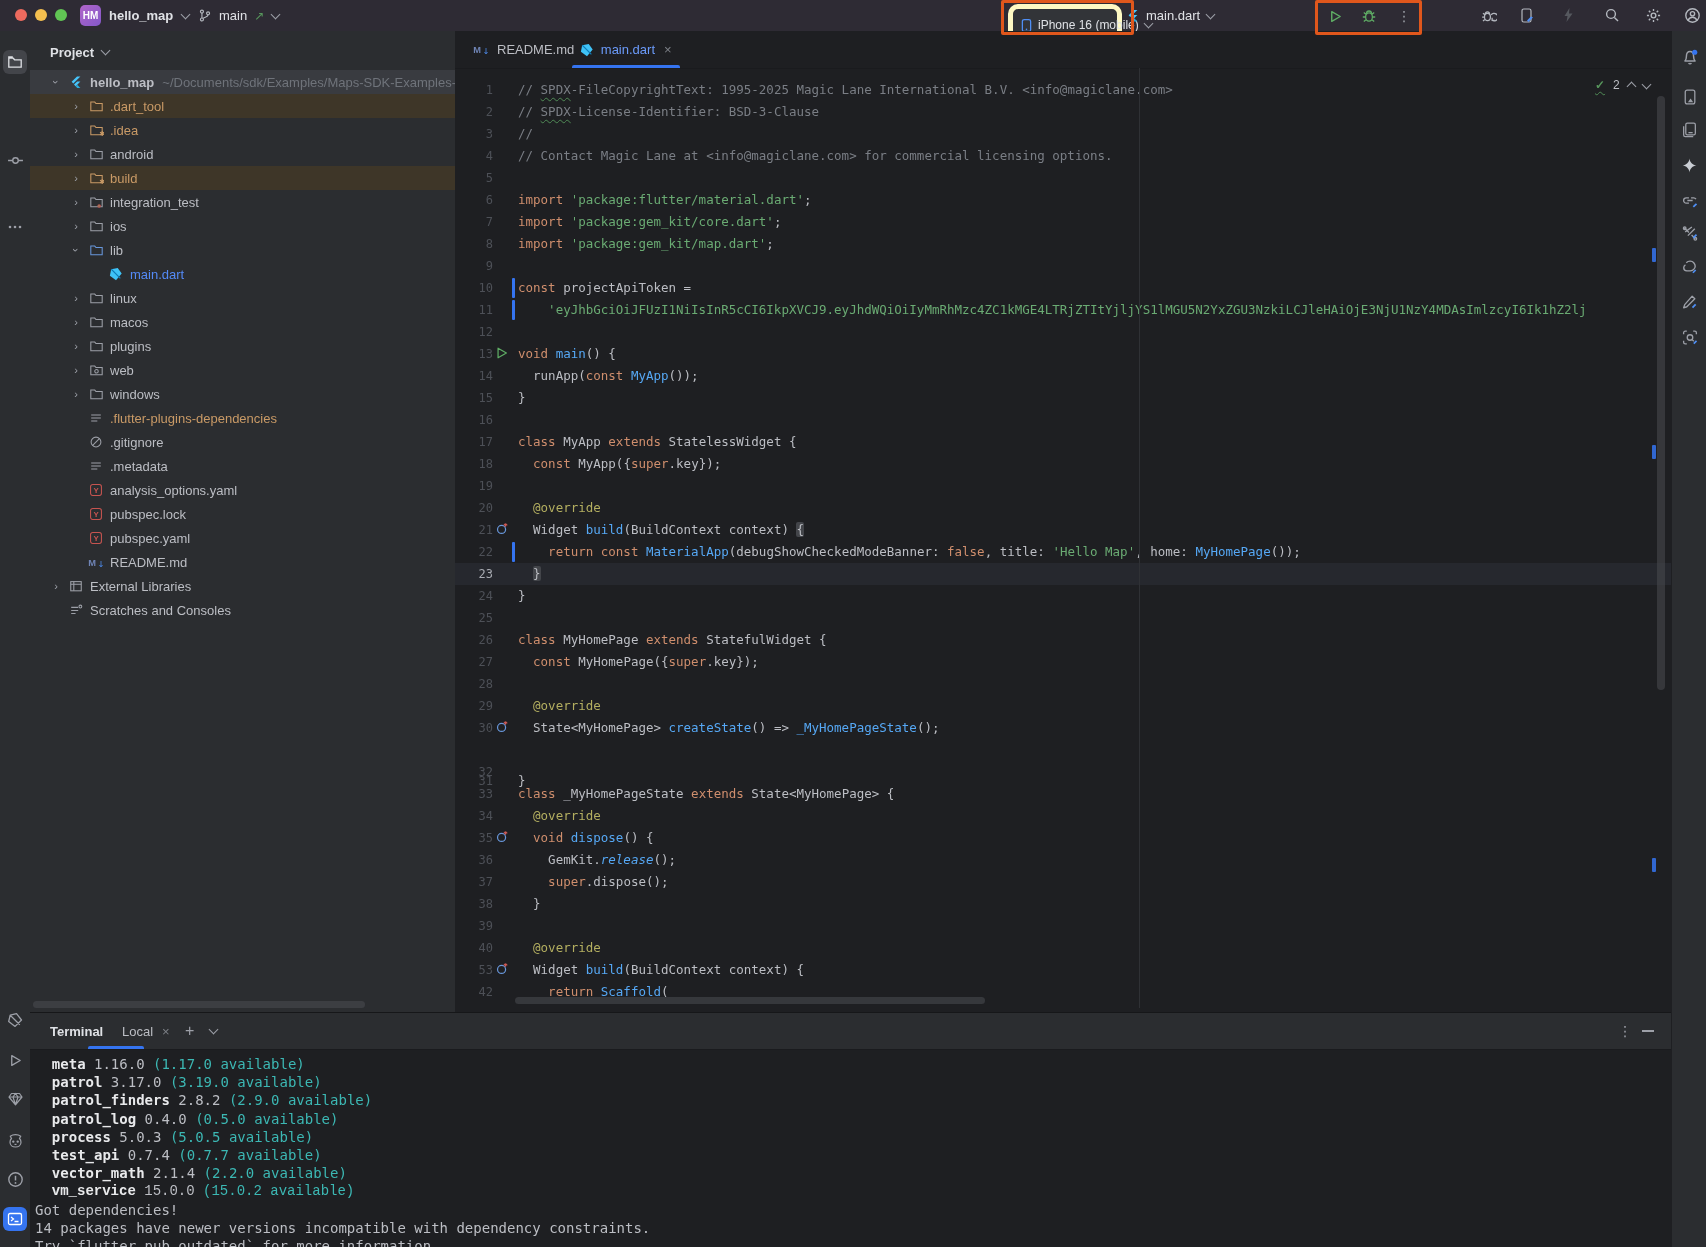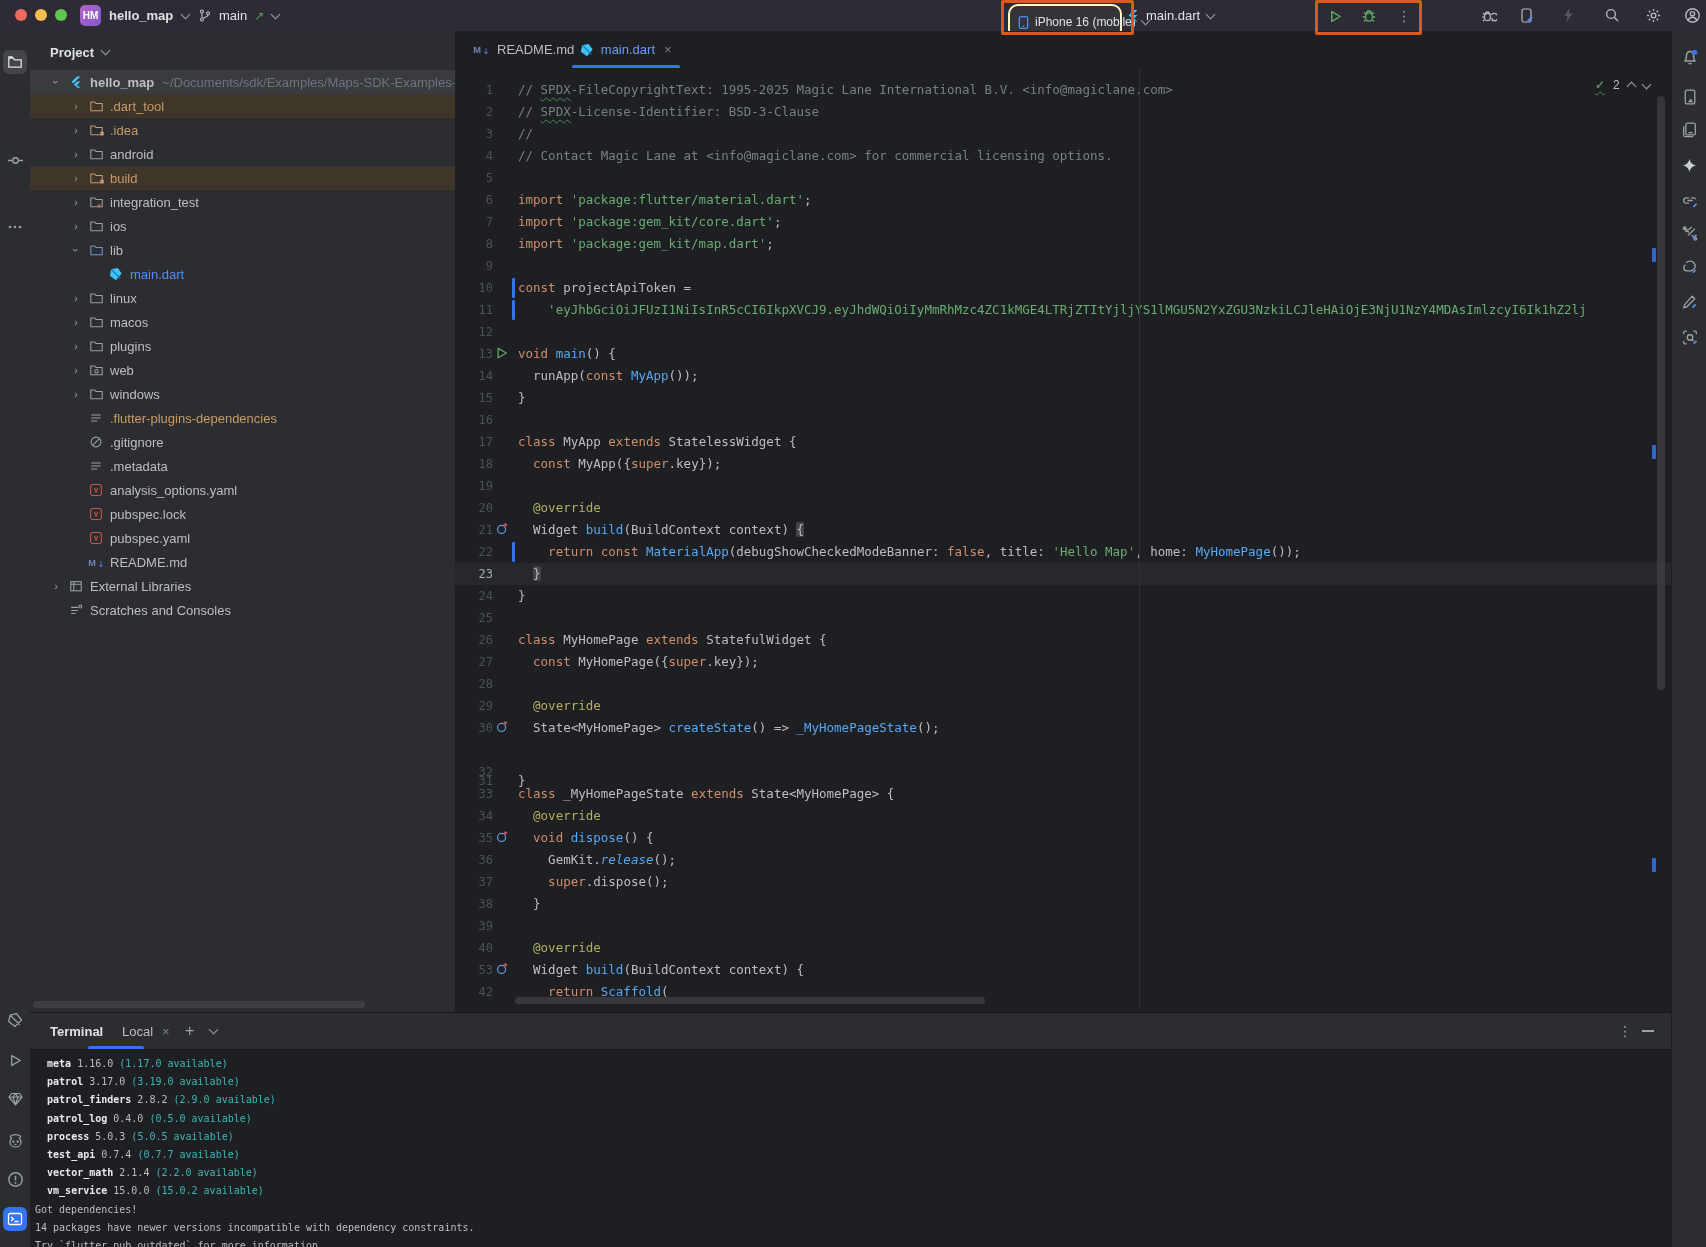--- a/index.html
+++ b/index.html
@@ -7,21 +7,21 @@
        font-family:"Liberation Sans",sans-serif;overflow:hidden;color:#bcbec4;}
   .abs{position:absolute;}
   
   #titlebar{left:0;top:0;width:1706px;height:31px;background:#2e2b34;border-bottom:1px solid #222126;}
   .tl{width:12px;height:12px;border-radius:50%;top:9px;}
   #hm-badge{left:80px;top:5px;width:21px;height:21px;border-radius:5px;background:linear-gradient(135deg,#b065c9,#8458c9);
             color:#fff;font-size:10px;font-weight:bold;display:flex;align-items:center;justify-content:center;}
   .tb-text{top:0;height:31px;display:flex;align-items:center;font-size:13px;color:#dfe1e5;}
   .chev{width:6px;height:6px;border-right:1.4px solid #9da0a8;border-bottom:1.4px solid #9da0a8;
         transform:rotate(45deg);display:inline-block;}
-  .devbox{left:1008px;top:4px;width:114px;height:23px;border:2px solid #fef9c3;border-radius:10px;
+  .devbox{left:1008px;top:4px;width:114px;height:23px;border:5px solid #fef9c3;border-radius:10px;
           display:flex;align-items:center;gap:6px;padding:16px 8px;box-sizing:border-box;background:#323438;}
   .ann{border:3px solid #e0571c;border-radius:2px;z-index:50;pointer-events:none;}
   .ico{display:flex;align-items:center;justify-content:center;}
   
   #leftstrip{left:0;top:31px;width:30px;height:1216px;background:#2b2d30;border-right:1px solid #1e1f22;}
   #rightstrip{left:1671px;top:31px;width:35px;height:1216px;background:#2b2d30;border-left:1px solid #1e1f22;}
   .strip-icon{position:absolute;left:50%;transform:translate(-50%,-50%);width:24px;height:24px;
               display:flex;align-items:center;justify-content:center;border-radius:6px;color:#9da0a8;}
   .strip-icon.active-gray{background:#43454a;}
   .strip-icon.active-blue{background:#3574f0;color:#fff;}
@@ -63,21 +63,21 @@
   #insp{left:1595px;top:76px;height:18px;display:flex;align-items:center;gap:8px;font-size:12px;color:#bcbec4;z-index:5;}
   #insp .check{color:#57965c;font-weight:bold;text-decoration:underline wavy #4f8a55 1px;text-underline-offset:2px;}
   #vscroll{left:1657px;top:96px;width:8px;height:594px;background:#46484d;border-radius:4px;opacity:.6;}
   .stripe-mark{left:1652px;width:4px;height:14px;background:#3574f0;border-radius:1px;opacity:.85;}
   
   #terminal{left:30px;top:1012px;width:1641px;height:235px;background:#1e1f22;border-top:1px solid #161719;}
   #term-header{position:absolute;left:0;top:0;width:100%;height:36px;background:#2b2d30;border-bottom:1px solid #1a1b1e;}
   #term-header .hitem{position:absolute;top:0;height:36px;display:flex;align-items:center;font-size:13px;color:#bcbec4;}
   #term-tab-underline{position:absolute;left:58px;top:33px;width:56px;height:3px;background:#3574f0;border-radius:2px 2px 0 0;}
   #term-body{position:absolute;left:5px;top:38px;width:1600px;height:196px;
-             font-family:"DejaVu Sans Mono","Liberation Mono",monospace;font-size:10px;}
+             font-family:"DejaVu Sans Mono","Liberation Mono",monospace;font-size:14px;}
   .tline{position:absolute;left:0;height:18px;line-height:18px;white-space:pre;color:#bcbec4;}
   .tb{font-weight:bold;color:#e8e9eb;} .tt{color:#3cb8b4;}
   svg{display:block;}
 </style>
 </head>
 <body>
 
 <div id="titlebar" class="abs">
   <div class="tl abs" style="left:15px;background:#ed6a5e;"></div>
   <div class="tl abs" style="left:35px;background:#f4bf4f;"></div>
@@ -699,18 +699,18 @@
       </div>
   </div>
   <div id="term-body">
       <div class="tline" style="top: 4px;"><span class="p">  </span><span class="tb">meta</span><span class="p"> 1.16.0 </span><span class="tt">(1.17.0 available)</span></div>
       <div class="tline" style="top: 22.2px;"><span class="p">  </span><span class="tb">patrol</span><span class="p"> 3.17.0 </span><span class="tt">(3.19.0 available)</span></div>
       <div class="tline" style="top: 40.4px;"><span class="p">  </span><span class="tb">patrol_finders</span><span class="p"> 2.8.2 </span><span class="tt">(2.9.0 available)</span></div>
       <div class="tline" style="top: 58.6px;"><span class="p">  </span><span class="tb">patrol_log</span><span class="p"> 0.4.0 </span><span class="tt">(0.5.0 available)</span></div>
       <div class="tline" style="top: 76.8px;"><span class="p">  </span><span class="tb">process</span><span class="p"> 5.0.3 </span><span class="tt">(5.0.5 available)</span></div>
       <div class="tline" style="top: 95px;"><span class="p">  </span><span class="tb">test_api</span><span class="p"> 0.7.4 </span><span class="tt">(0.7.7 available)</span></div>
       <div class="tline" style="top: 113.2px;"><span class="p">  </span><span class="tb">vector_math</span><span class="p"> 2.1.4 </span><span class="tt">(2.2.0 available)</span></div>
-      <div class="tline" style="top: 131.4px;"><span class="p">  </span><span class="tb">vm_service</span><span class="p"> 15.0.0 </span><span class="tt">(15.0.2 available)</span></div>
+      <div class="tline" style="top: 131.4px; font-family: Liberation Mono, monospace;"><span class="p">  </span><span class="tb">vm_service</span><span class="p"> 15.0.0 </span><span class="tt">(15.0.2 available)</span></div>
       <div class="tline" style="top: 149.6px;"><span class="p">Got dependencies!</span></div>
       <div class="tline" style="top: 167.8px;"><span class="p">14 packages have newer versions incompatible with dependency constraints.</span></div>
       <div class="tline" style="top: 186px;"><span class="p">Try `flutter pub outdated` for more information.</span></div>
     </div>
 </div>
 
 </body></html>

